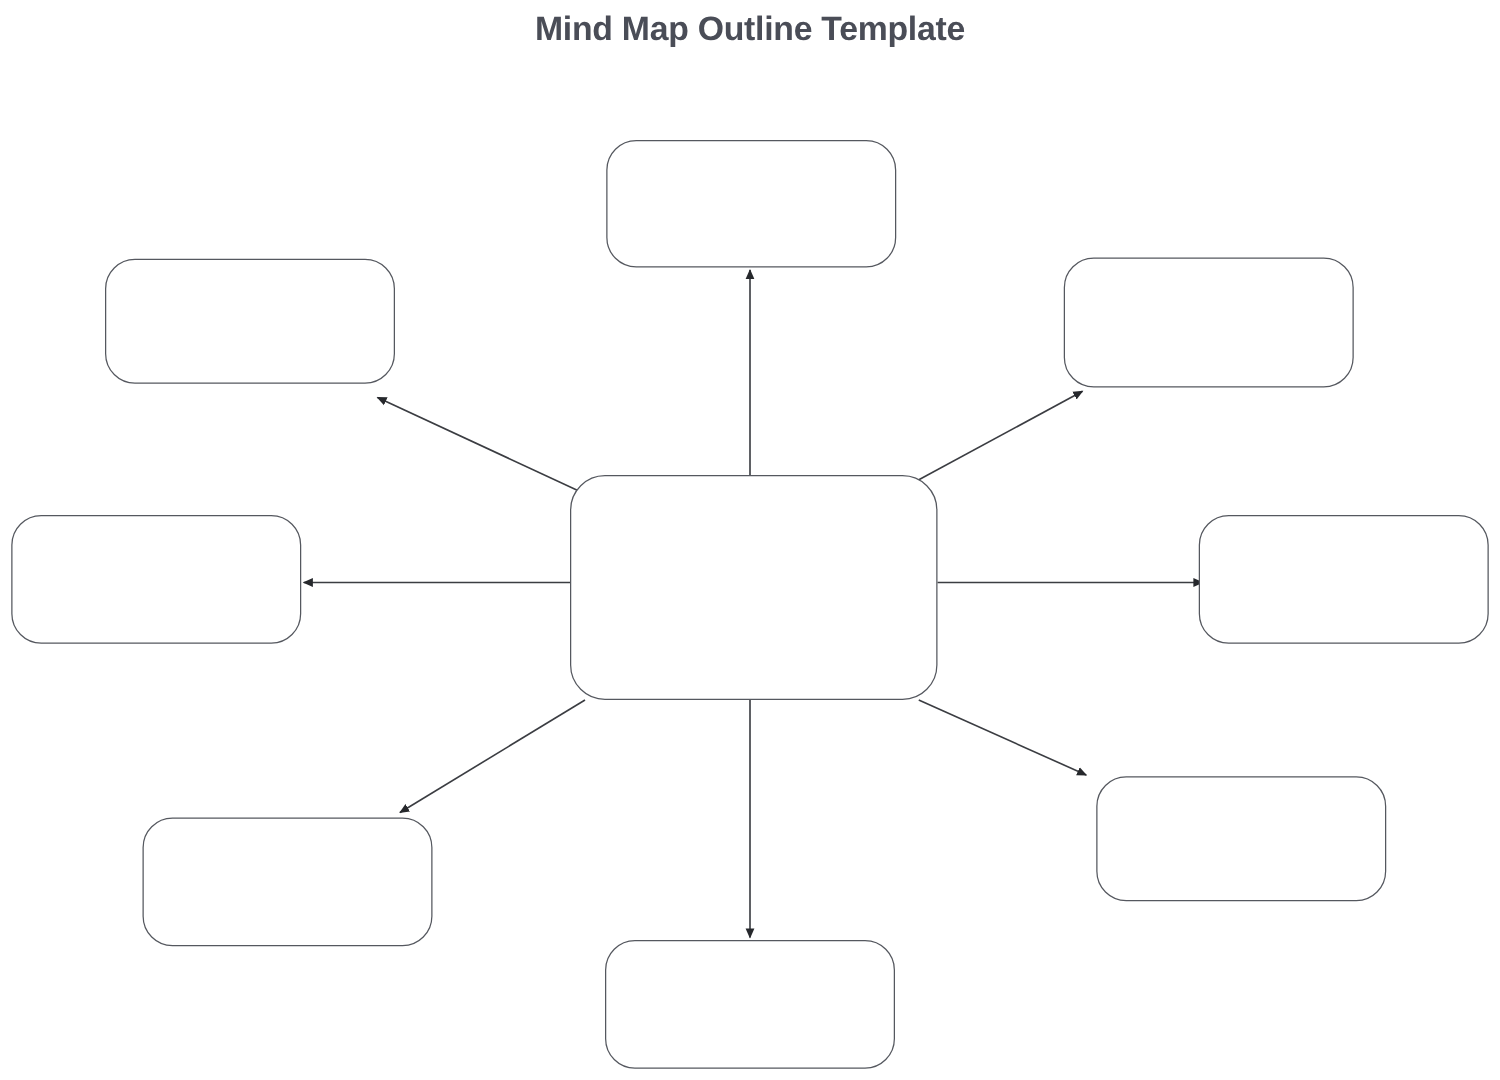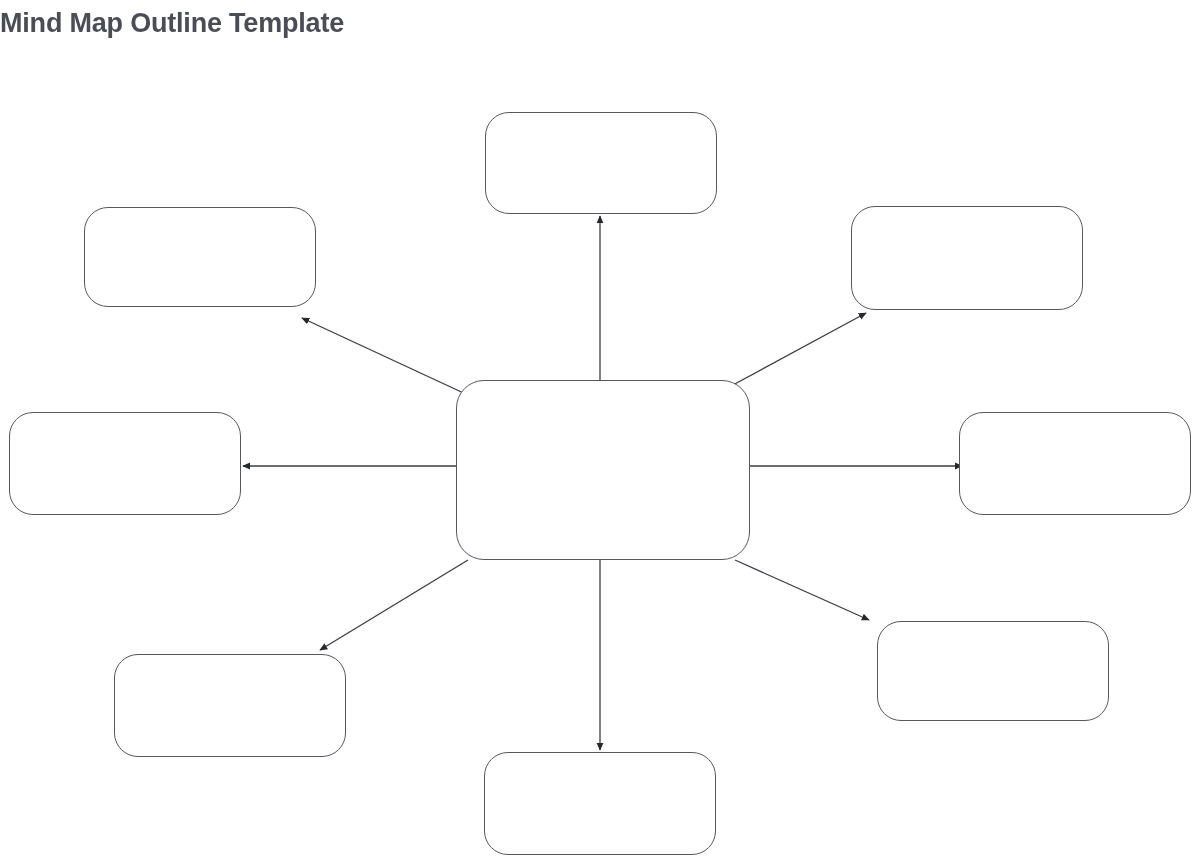--- a/index.html
+++ b/index.html
@@ -19,20 +19,21 @@
     position: absolute;
     inset: 0;
     width: 1200px;
     height: 864px;
   }
   .page-title {
     position: absolute;
     left: 0;
     top: 8px;
     width: 1200px;
+    text-align: center;
     font-family: "Liberation Sans", sans-serif;
     font-size: 27px;
     font-weight: bold;
     color: #4a4d57;
     letter-spacing: -0.2px;
     white-space: nowrap;
   }
   .node {
     position: absolute;
     box-sizing: border-box;

